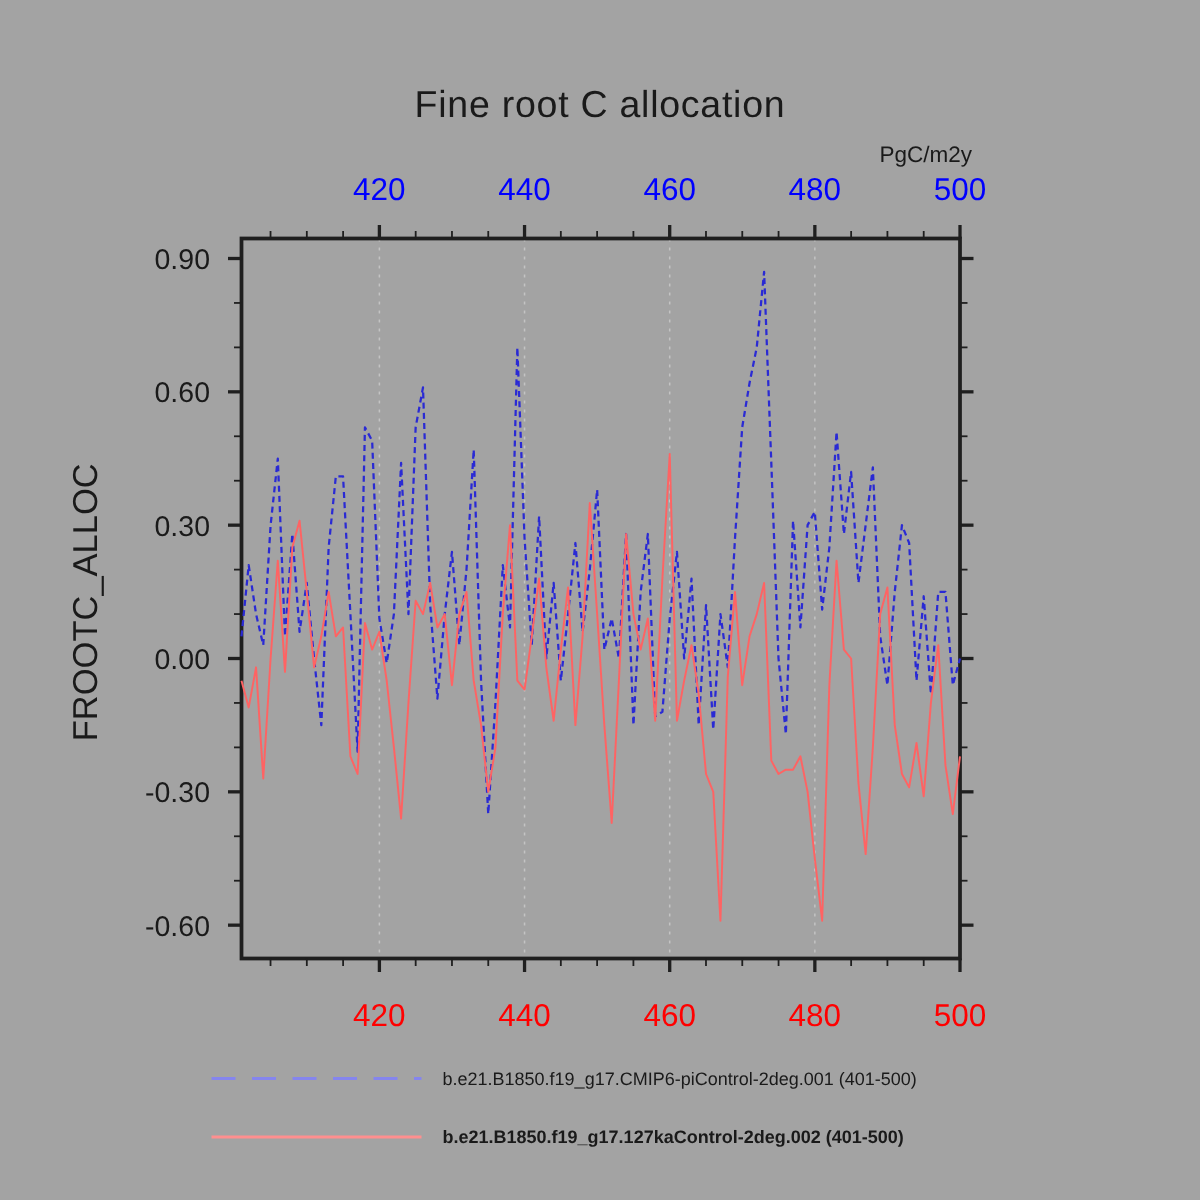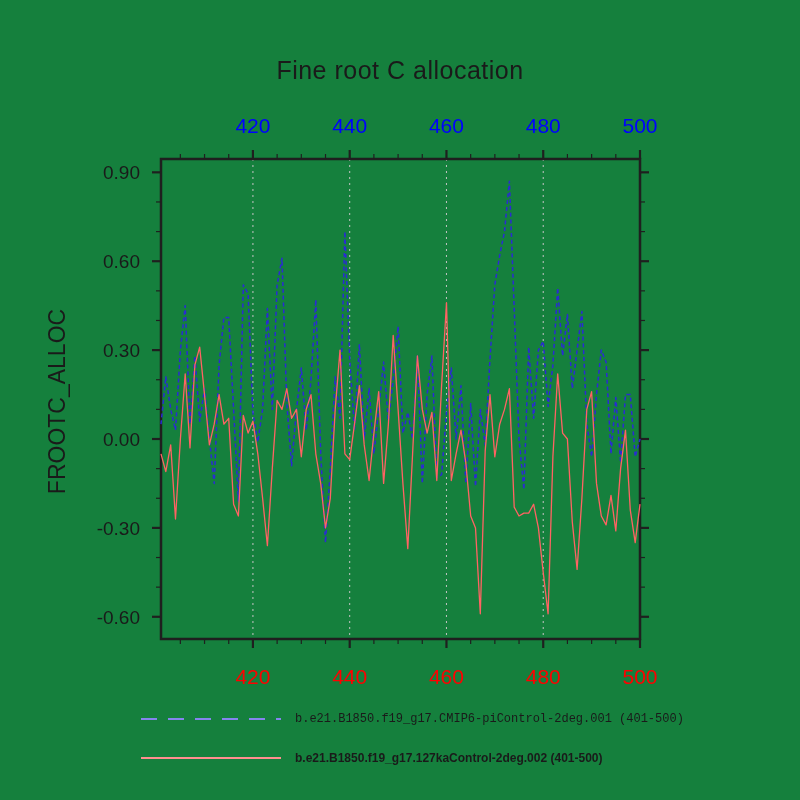--- a/index.html
+++ b/index.html
@@ -1,33 +1,34 @@
 <!DOCTYPE html>
 <html><head>
 <meta charset="utf-8">
 <style>
   html,body{margin:0;padding:0;background:#ffffff;}
-  #canvas{position:relative;width:800px;height:800px;background:#15803d;overflow:hidden;
+  #canvas{position:relative;width:800px;height:800px;background:#a3a3a3;overflow:hidden;
           font-family:"Liberation Sans", sans-serif;}
   #plot-svg{position:absolute;left:0;top:0;}
   .title{position:absolute;left:0;top:56px;width:800px;text-align:center;
          font-size:25px;color:#1a1a1a;letter-spacing:0.5px;}
   .unit{position:absolute;top:95px;left:0;width:648px;text-align:right;
         font-size:15px;color:#1a1a1a;}
   .ytitle{position:absolute;left:-83px;top:388px;width:280px;text-align:center;
           font-size:23px;color:#1a1a1a;transform:rotate(-90deg);transform-origin:center;}
   .legend-label{position:absolute;font-size:12px;color:#1a1a1a;white-space:nowrap;}
-  #legend-label-0{left:295px;top:712px;font-family:Liberation Mono, monospace;}
+  #legend-label-0{left:295px;top:712px;}
   #legend-label-1{left:295px;top:751px;font-weight:bold;}
 </style>
 </head>
 <body>
 
 <div id="canvas">
   <div class="title">Fine root C allocation</div>
+  <div class="unit">PgC/m2y</div>
   <div class="ytitle">FROOTC_ALLOC</div>
   <svg id="plot-svg" width="800" height="800">
       <line x1="252.92929292929293" y1="159" x2="252.92929292929293" y2="639" stroke="#c4c4c4" stroke-width="1" stroke-dasharray="2 4"></line>
       <line x1="349.6969696969697" y1="159" x2="349.6969696969697" y2="639" stroke="#c4c4c4" stroke-width="1" stroke-dasharray="2 4"></line>
       <line x1="446.4646464646464" y1="159" x2="446.4646464646464" y2="639" stroke="#c4c4c4" stroke-width="1" stroke-dasharray="2 4"></line>
       <line x1="543.2323232323233" y1="159" x2="543.2323232323233" y2="639" stroke="#c4c4c4" stroke-width="1" stroke-dasharray="2 4"></line>
       <rect x="161" y="159" width="479" height="480" fill="none" stroke="#1f1f1f" stroke-width="2.5"></rect>
       <line x1="252.92929292929293" y1="159" x2="252.92929292929293" y2="150" stroke="#1f1f1f" stroke-width="2.2"></line>
       <line x1="252.92929292929293" y1="639" x2="252.92929292929293" y2="648" stroke="#1f1f1f" stroke-width="2.2"></line>
       <line x1="349.6969696969697" y1="159" x2="349.6969696969697" y2="150" stroke="#1f1f1f" stroke-width="2.2"></line>

